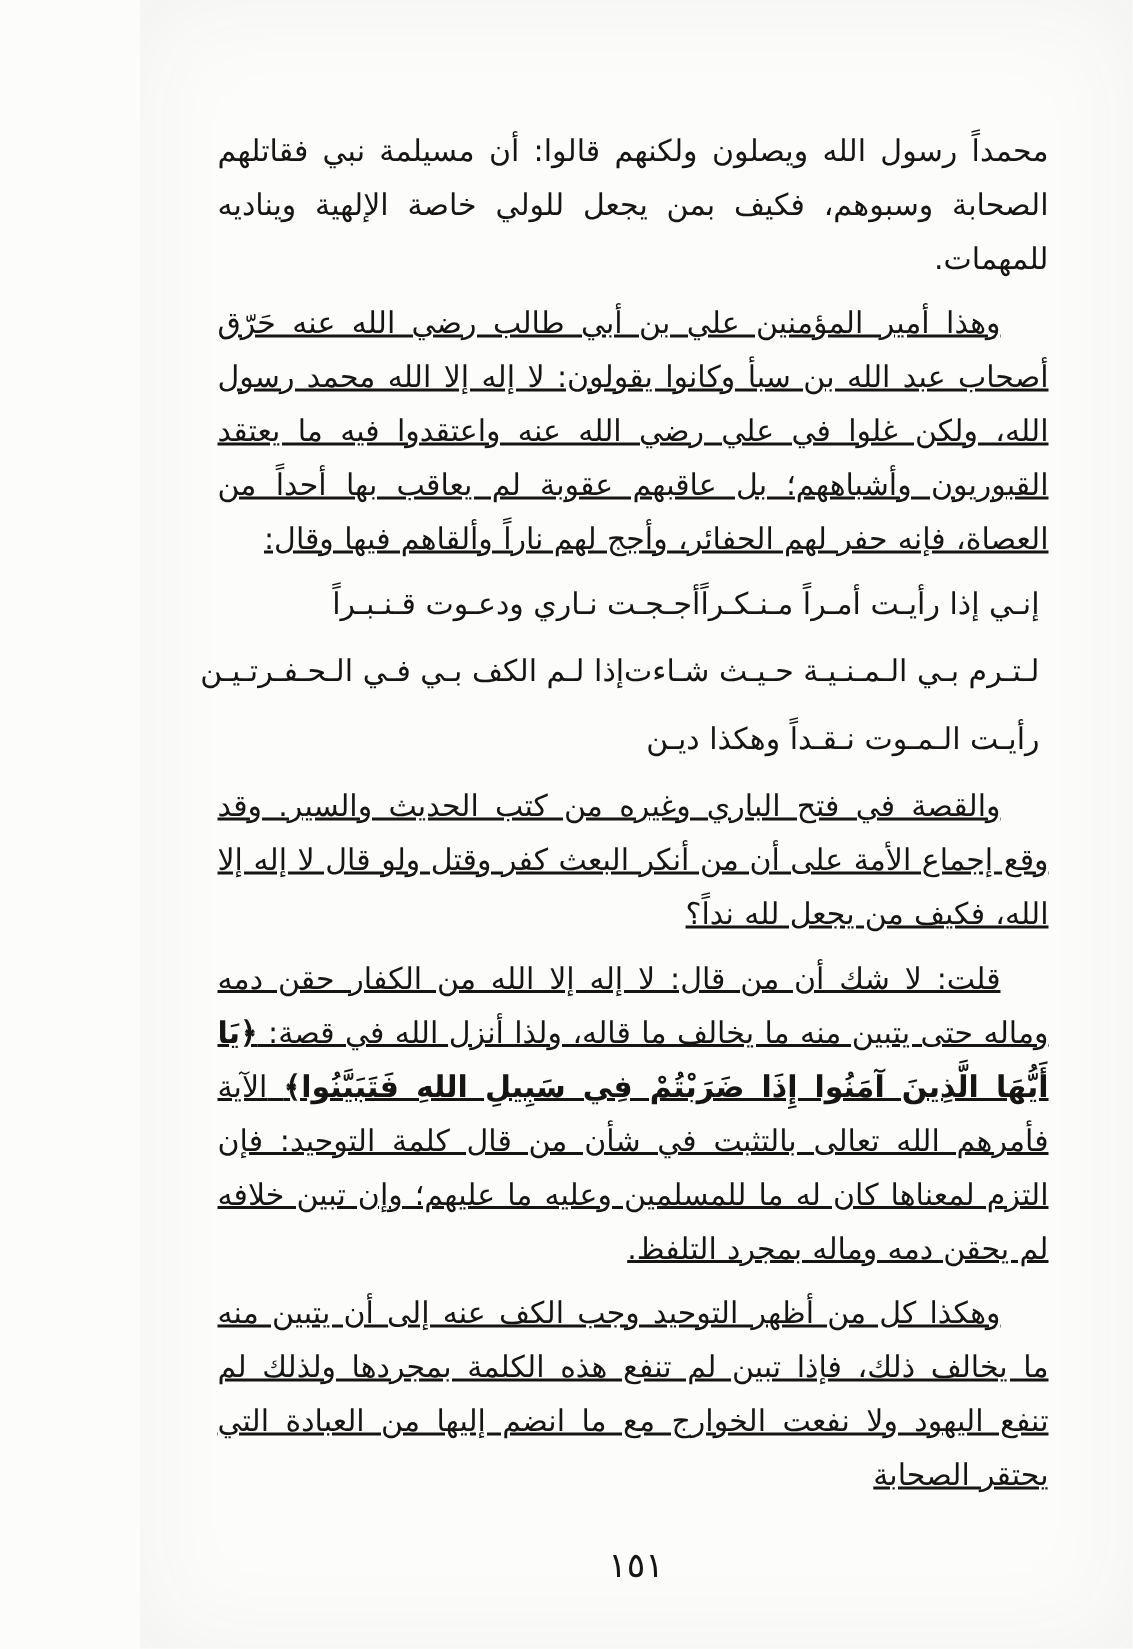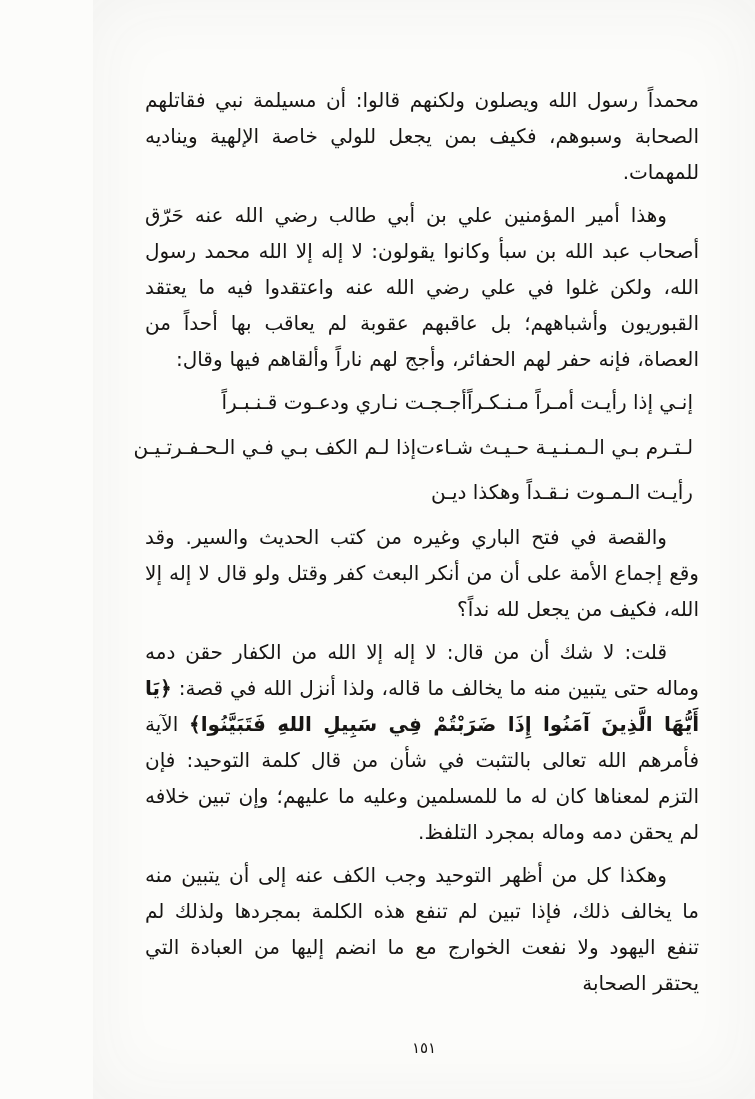--- a/index.html
+++ b/index.html
@@ -20,38 +20,38 @@
     direction: rtl;
     box-shadow: inset 0 0 70px rgba(60,55,50,0.05);
   }
   .para {
     margin: 0 0 7px 0;
     font-size: 20px;
     line-height: 36px;
     text-align: justify;
     word-spacing: 0.5px;
   }
-  .para.indent { text-indent: 32px; }
+  .para.indent { text-indent: 32px; text-decoration: underline; }
   .verse {
     display: flex;
     justify-content: space-between;
     font-size: 20px;
     line-height: 36px;
     margin: 3px 0 9px 0;
   }
   .verse.v-inner { padding: 0 6px 0 108px; }
   .verse.v-wide  { padding: 0 6px 0 4px; }
   .hemistich { white-space: nowrap; }
   .quran { font-weight: bold; }
   .page-number {
     position: absolute;
     left: 0; right: 0;
     bottom: 42px;
     text-align: center;
-    font-size: 15px;
+    font-size: 23px;
     letter-spacing: 2px;
   }
 </style>
 </head>
 <body>
 
 <div class="page">
 
   <p class="para">محمداً رسول الله ويصلون ولكنهم قالوا: أن مسيلمة نبي فقاتلهم الصحابة وسبوهم، فكيف بمن يجعل للولي خاصة الإلهية ويناديه للمهمات.</p>
 

